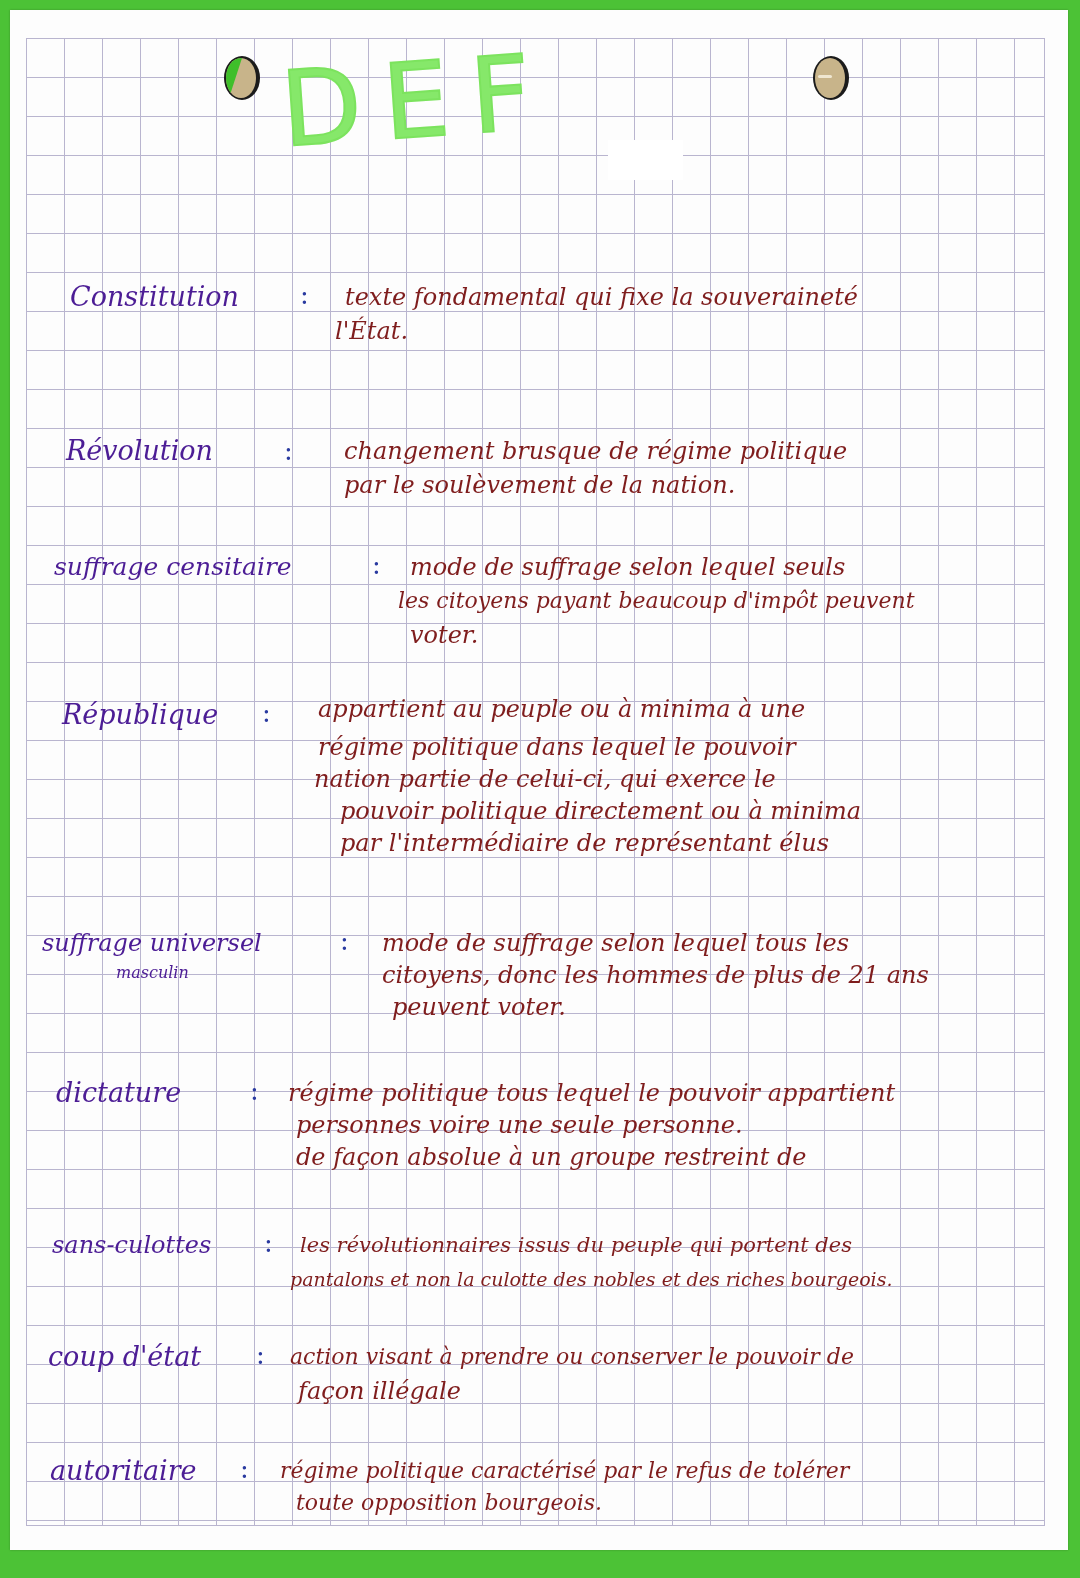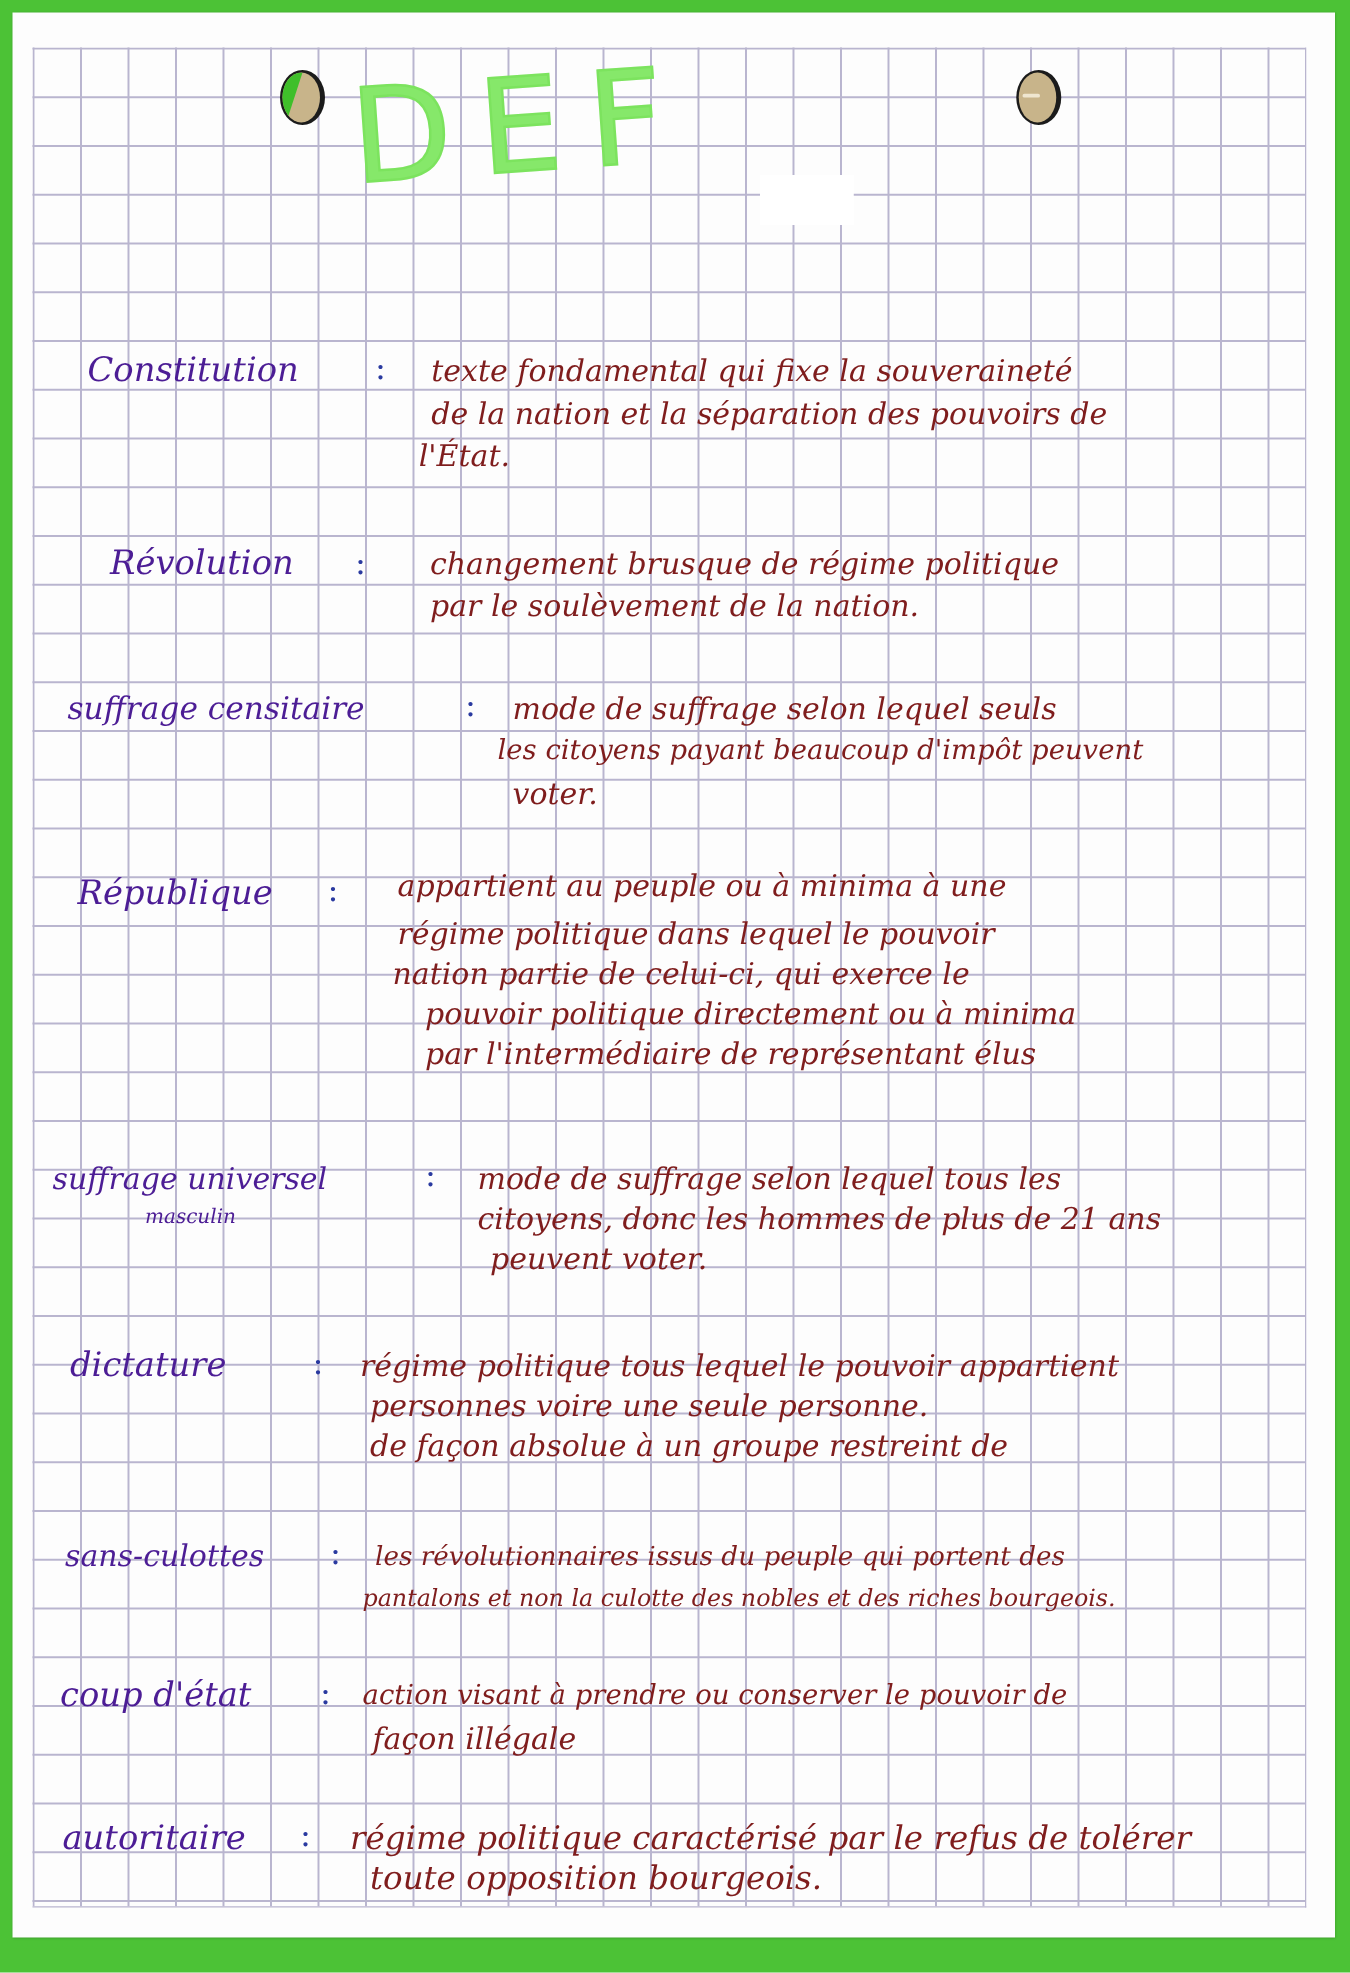--- a/index.html
+++ b/index.html
@@ -145,27 +145,26 @@
   </div>
 
 <div class="title">DEF</div>
 <div class="title-cover"></div>
 
 <div class="entry" style="top:278px;">
   <span class="term" style="left:70px; top:0;">Constitution</span>
   <span class="colon" style="left:300px; top:-2px;">:</span>
   <div class="def" style="left:345px; top:0;">
     <span class="line">texte fondamental qui fixe la souveraineté</span>
-    <span class="line" style="margin-top:-4px;">de la nation et la séparation des pouvoirs de</span>
     <span class="line" style="margin-top:-4px; margin-left:-10px;">l'État.</span>
   </div>
 </div>
 
 <div class="entry" style="top:432px;">
-  <span class="term" style="left:52px; top:0;padding-left:36px;">Révolution</span>
+  <span class="term" style="left:66px; top:0;">Révolution</span>
   <span class="colon" style="left:284px; top:0;">:</span>
   <div class="def" style="left:344px; top:0;">
     <span class="line">changement brusque de régime politique</span>
     <span class="line" style="margin-top:-4px;">par le soulèvement de la nation.</span>
   </div>
 </div>
 
 <div class="entry" style="top:548px;">
   <span class="term" style="left:54px; top:0; font-size:25px;">suffrage censitaire</span>
   <span class="colon" style="left:372px; top:-2px;">:</span>
@@ -223,17 +222,17 @@
   <span class="colon" style="left:256px; top:-2px;">:</span>
   <div class="def" style="left:290px; top:0; font-size:22px;">
     <span class="line">action visant à prendre ou conserver le pouvoir de</span>
     <span class="line" style="margin-top:-4px; margin-left:8px; font-size:24px;">façon illégale</span>
   </div>
 </div>
 
 <div class="entry" style="top:1452px;">
   <span class="term" style="left:50px; top:0;">autoritaire</span>
   <span class="colon" style="left:240px; top:-2px;">:</span>
-  <div class="def" style="left:280px; top:0; font-size:26px;">
+  <div class="def" style="left:280px; top:0; font-size:22px;">
     <span class="line">régime politique caractérisé par le refus de tolérer</span>
     <span class="line" style="margin-top:-6px; margin-left:16px;">toute opposition bourgeois.</span>
   </div>
 </div>
 
 </body></html>

